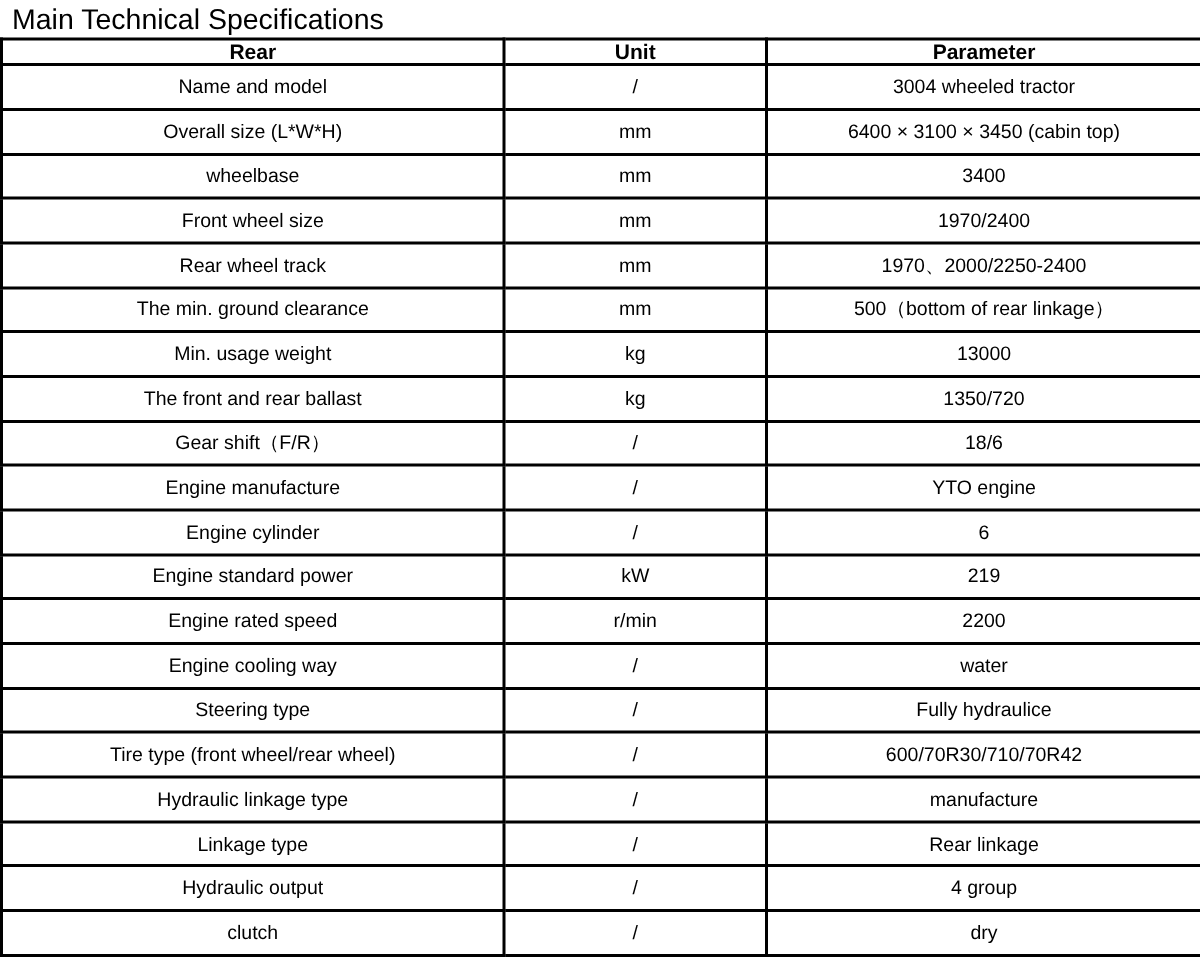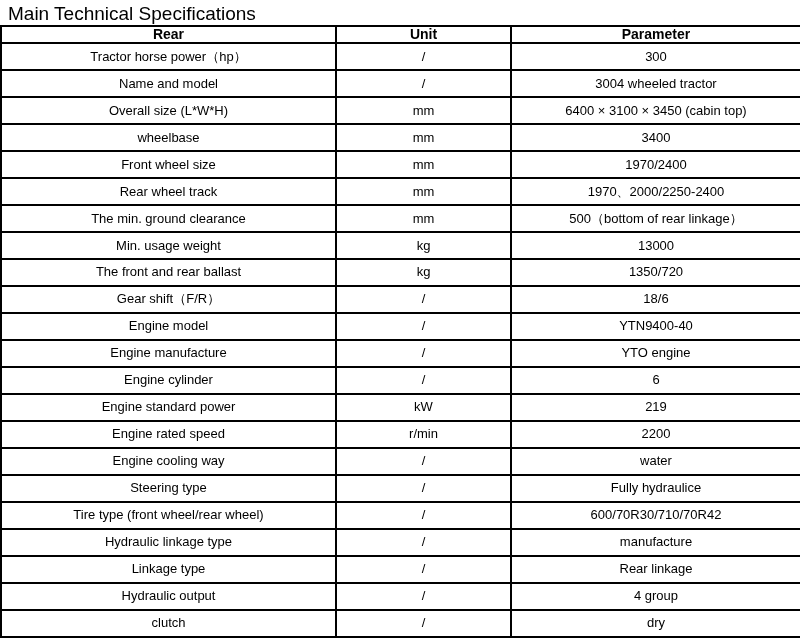--- a/index.html
+++ b/index.html
@@ -61,25 +61,20 @@
     </colgroup>
     <thead>
       <tr>
         <th>Rear</th>
         <th>Unit</th>
         <th>Parameter</th>
       </tr>
     </thead>
     <tbody id="spec-body">
         <tr>
-          <td>Tractor horse power（hp）</td>
-          <td>/</td>
-          <td>300</td>
-        </tr>
-        <tr>
           <td>Name and model</td>
           <td>/</td>
           <td>3004 wheeled tractor</td>
         </tr>
         <tr>
           <td>Overall size (L*W*H)</td>
           <td>mm</td>
           <td>6400 × 3100 × 3450 (cabin top)</td>
         </tr>
         <tr>
@@ -109,25 +104,20 @@
         </tr>
         <tr>
           <td>The front and rear ballast</td>
           <td>kg</td>
           <td>1350/720</td>
         </tr>
         <tr>
           <td>Gear shift（F/R）</td>
           <td>/</td>
           <td>18/6</td>
-        </tr>
-        <tr>
-          <td>Engine model</td>
-          <td>/</td>
-          <td>YTN9400-40</td>
         </tr>
         <tr>
           <td>Engine manufacture</td>
           <td>/</td>
           <td>YTO engine</td>
         </tr>
         <tr>
           <td>Engine cylinder</td>
           <td>/</td>
           <td>6</td>

